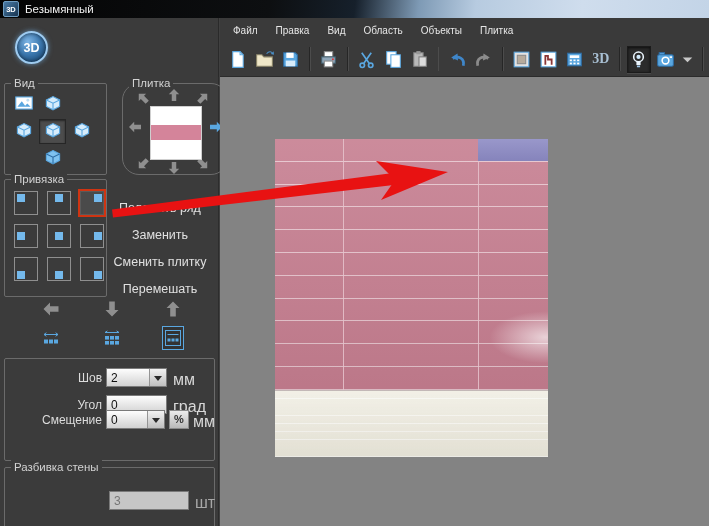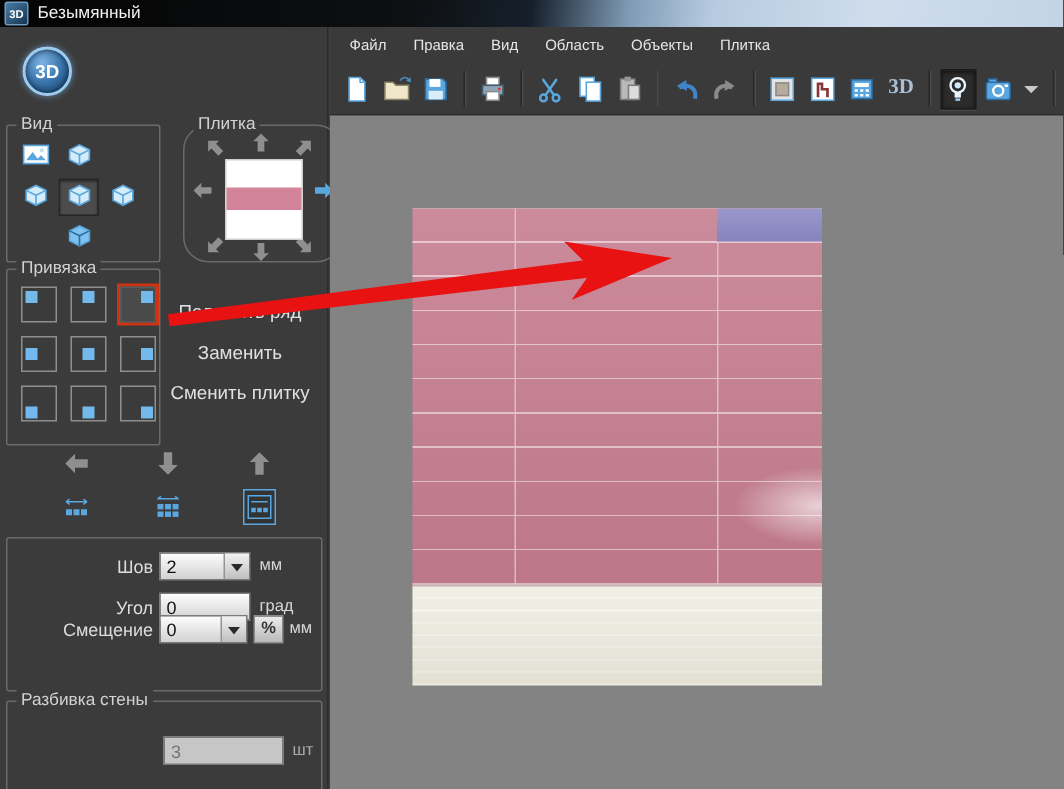--- a/index.html
+++ b/index.html
@@ -62,21 +62,21 @@
   .nav-btn{width:24px;height:24px;padding:0;background:transparent;border:1px solid transparent;
     display:flex;align-items:center;justify-content:center;color:#8f8f8f;margin-left:36px;}
   .nav-btn svg{width:20px;height:20px;display:block;}
   .nav-btn.pressed{background:#2b2b2b;border-color:#555;color:var(--icon-blue,#5aa7e0);box-shadow:inset 0 1px 3px rgba(0,0,0,.6);}
   .nav-btn.selected{border-color:var(--icon-blue,#5aa7e0);background:#333;}
   .nav-btn .tlabel{font-family:"Liberation Serif",serif;font-style:italic;font-weight:bold;font-size:13px;color:var(--icon-blue,#5aa7e0);}
   .params-box{left:4px;top:281px;width:209px;height:101px;}
   .split-box{left:4px;top:390px;width:209px;height:100px;}
   .prow{position:absolute;left:0;right:0;height:20px;}
   .plabel{position:absolute;left:0;top:3px;width:97px;text-align:right;color:#dcdcdc;font-size:12px;}
-  .unit{position:absolute;top:3px;color:#d8d8d8;font-size:11px;}
+  .unit{position:absolute;top:3px;color:#d8d8d8;font-size:16px;}
   .combo,.input{position:absolute;top:0;height:19px;border:1px solid #7a7a7a;box-sizing:border-box;
     background:linear-gradient(#fdfdfd,#d2d2d2);display:flex;}
   .combo .val,.input .val{flex:1;font-size:12px;color:#101010;padding:2px 0 0 4px;overflow:hidden;white-space:nowrap;}
   .combo .drop{width:16px;border-left:1px solid #949494;background:linear-gradient(#f2f2f2,#bfbfbf);
     display:flex;align-items:center;justify-content:center;}
   .combo .drop::after{content:"";border:4px solid transparent;border-top:5px solid #2a2a2a;margin-top:5px;}
   .input.disabled{background:#c6c6c6;}
   .input.disabled .val{color:#767676;}
   .pct-btn{position:absolute;top:0;width:20px;height:19px;border:1px solid #8a8a8a;box-sizing:border-box;
     background:linear-gradient(#ececec,#b9b9b9);color:#333;font-size:11px;font-weight:bold;text-align:center;line-height:17px;padding:0;}
@@ -605,20 +605,21 @@
       <span class="legend">Разбивка стены</span>
       <span class="input disabled" style="left:104px;top:23px;width:80px">
         <span class="val">3</span>
       </span>
       <span class="unit" style="left:190px;top:26px;color:#a8a8a8">шт</span>
       <div class="txt-btn" style="top:56px;left:0;right:0">Применить разбивку</div>
     </div>
   <div class="txt-btn" style="left: 107px; width: 106px; top: 121px; height: 20px;">Положить ряд</div>
       <div class="txt-btn" style="left: 107px; width: 106px; top: 148px; height: 20px;">Заменить</div>
       <div class="txt-btn" style="left: 107px; width: 106px; top: 175px; height: 20px;">Сменить плитку</div>
+      <div class="txt-btn" style="left: 107px; width: 106px; top: 202px; height: 20px;">Перемешать</div>
     </aside>
 
   <div class="canvas"></div>
 
   <div class="wall">
     <div class="pink">
       <i class="vg v1"></i>
       <i class="vg v2"></i>
       <div class="accent"></div>
     </div>

